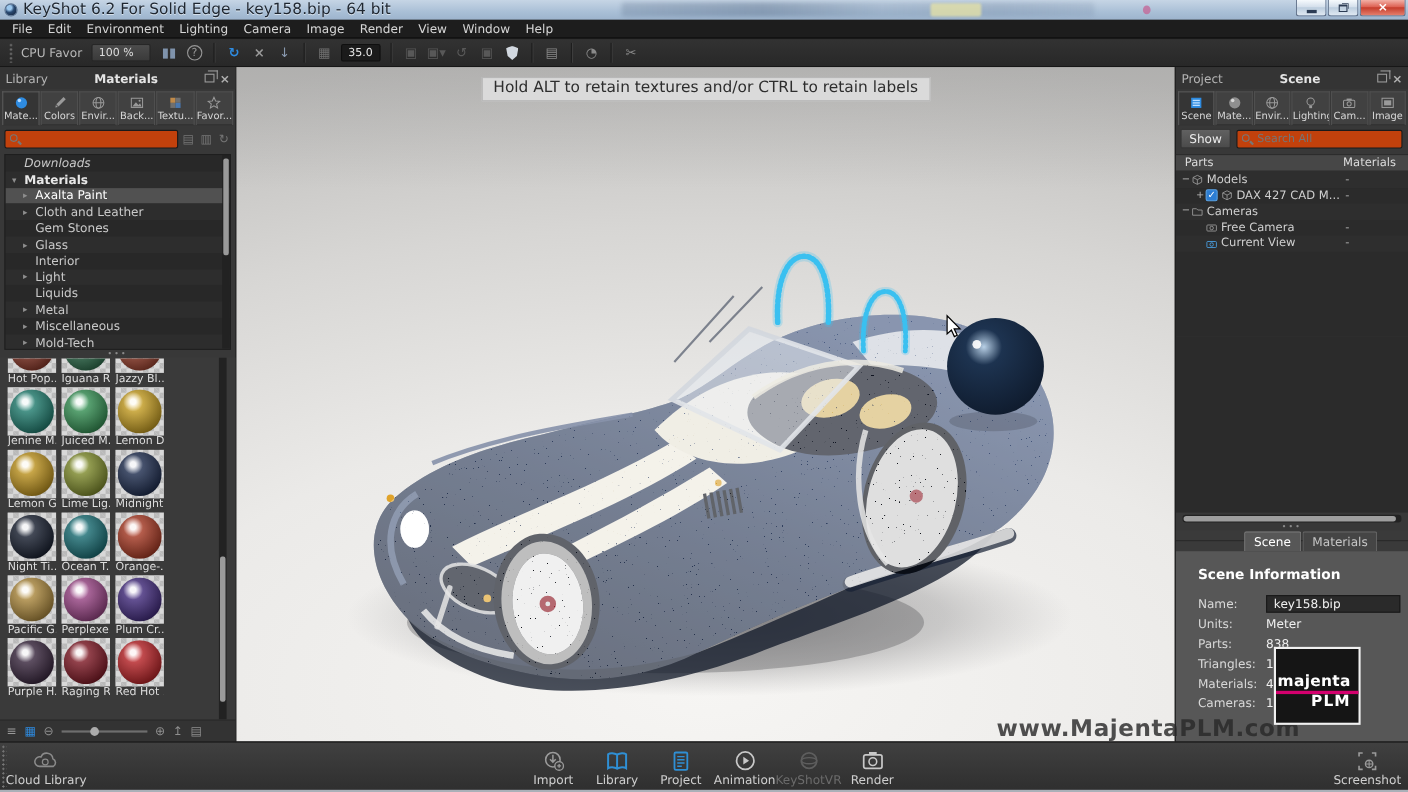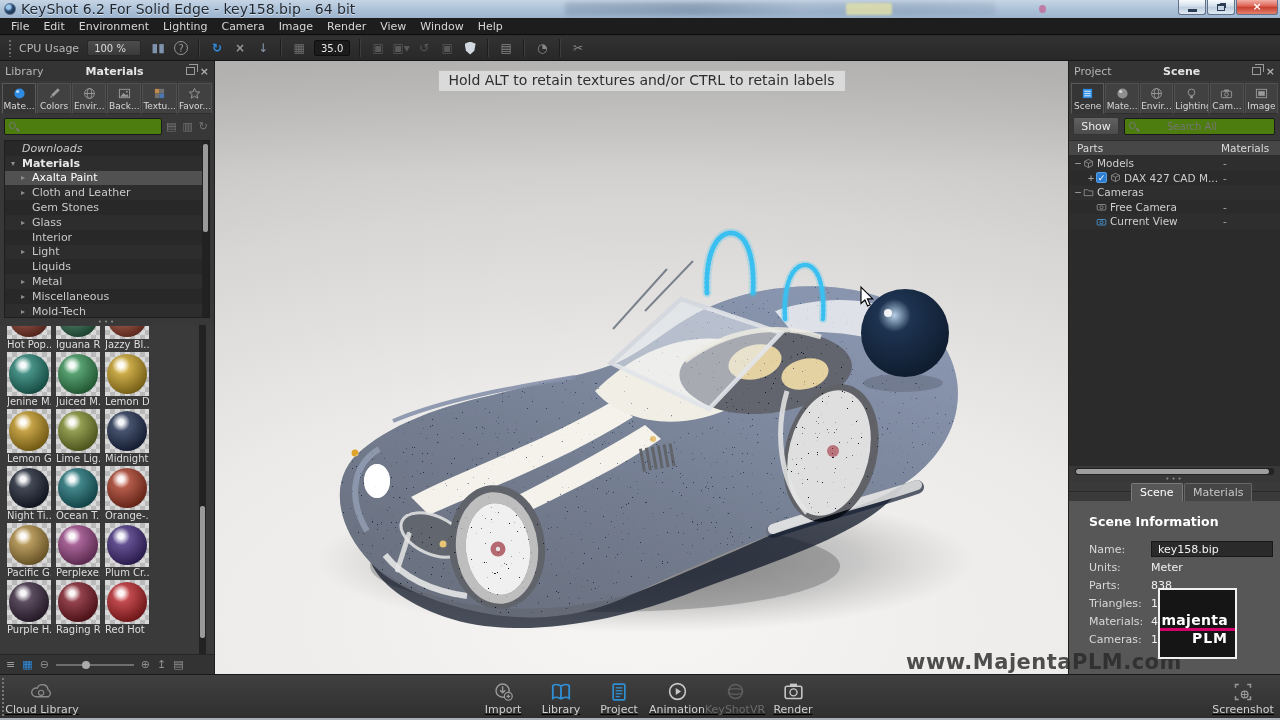--- a/index.html
+++ b/index.html
@@ -59,21 +59,21 @@
   .icon-x { color:#b0b0b0; font-size:11px; line-height:11px; font-weight:bold; }
 
   .tabstrip { display:flex; gap:1px; padding:2px 2px 0 2px; height:33px; }
   .tab { flex:1; background:#414141; border:1px solid #4f4f4f; border-bottom:1px solid #2e2e2e; display:flex; flex-direction:column; align-items:center; justify-content:center; gap:1px; }
   .tab.active { background:#353535; border-color:#5a5a5a; border-bottom:1px solid #353535; }
   .tab .t-ico { height:14px; display:flex; align-items:center; }
   .tab .t-ico svg { width:13px; height:13px; }
   .tab .t-label { font-size:9px; color:#d8d8d8; white-space:nowrap; overflow:hidden; max-width:33px; }
 
   .searchrow { display:flex; align-items:center; padding:4px 4px 3px 4px; gap:4px; }
-  .searchbox { position:relative; height:17px; background:#4d7c0f; border:1px solid #1a1a1a; border-radius:2px; flex:1; display:flex; align-items:center;padding-left:24px; }
+  .searchbox { position:relative; height:17px; background:#c2410c; border:1px solid #1a1a1a; border-radius:2px; flex:1; display:flex; align-items:center; }
   .searchbox input { background:transparent; border:none; outline:none; color:#cccccc; font-size:10px; width:100%; padding-left:18px; font-family:"DejaVu Sans",sans-serif; }
   .mag { position:absolute; left:4px; top:3px; width:7px; height:7px; border:1.5px solid #777; border-radius:50%; }
   .mag:after { content:""; position:absolute; left:6px; top:6px; width:4px; height:1.5px; background:#777; transform:rotate(45deg); }
   .sr-icons { display:flex; gap:6px; padding-right:2px; }
   .sr-icons span { color:#757575; font-size:11px; }
 
   
   .tree { margin:2px 4px 0 4px; background:#282828; border:1px solid #1e1e1e; position:relative; height:178px; overflow:hidden; }
   .tree-row { height:14.8px; display:flex; align-items:center; font-size:11px; color:#c9c9c9; padding-left:6px; white-space:nowrap; }
   .tree-row:nth-child(even) { background:#2d2d2d; }
@@ -147,21 +147,21 @@
   .scene-info { flex:1; background:#575757; padding:13px 0 0 20px; }
   .scene-info h3 { font-size:12.5px; color:#ffffff; margin-bottom:11px; font-weight:bold; }
   .si-row { display:flex; align-items:center; height:18px; font-size:11px; }
   .si-row .lab { width:62px; color:#d8d8d8; flex:none; }
   .si-row .val { color:#f0f0f0; }
   .si-row input { width:122px; height:16px; background:#2a2a2a; border:1px solid #191919; color:#f2f2f2; font-size:11px; padding-left:6px; font-family:"DejaVu Sans",sans-serif; outline:none; }
 
   
   .dock { position:absolute; left:0; top:674px; width:1280px; height:44px; background:linear-gradient(#404040,#2f2f2f); border-top:1px solid #191919; }
   .dock-grip { position:absolute; left:1px; top:2px; width:5px; height:40px; background-image:radial-gradient(circle,#777 .8px,transparent 1px); background-size:4px 4px; }
-  .dock-item { position:absolute; top:3px; width:86px; transform:translateX(-50%); text-align:center;text-decoration:underline; }
+  .dock-item { position:absolute; top:3px; width:86px; transform:translateX(-50%); text-align:center; }
   .dock-item .d-ico { height:24px; display:flex; align-items:flex-end; justify-content:center; }
   .dock-item .d-label { font-size:11px; color:#cfcfcf; margin-top:1px; white-space:nowrap; }
   .dock-item.dim .d-label { color:#6b6b6b; }
   .bottom-frame { position:absolute; left:0; top:718px; width:1280px; height:2px; background:#aab0b8; }
 </style>
 </head>
 <body>
 
 <div class="window">
 
@@ -190,21 +190,21 @@
       <span class="menu-item">Camera</span>
       <span class="menu-item">Image</span>
       <span class="menu-item">Render</span>
       <span class="menu-item">View</span>
       <span class="menu-item">Window</span>
       <span class="menu-item">Help</span>
     </div>
 
   <div class="toolbar" id="toolbar">
     <div class="grip"></div>
-  <span class="tb-label">CPU Usage</span>
+  <span class="tb-label">CPU Favor</span>
       <div class="tb-combo">100 %</div>
       <div class="tb-icon" style="color: rgb(127, 147, 172);">▮▮</div>
       <div class="tb-icon" style="color: rgb(150, 150, 150); border: 1px solid rgb(150, 150, 150); border-radius: 50%; min-width: 14px; height: 14px; font-size: 10px; margin: 0px 3px;">?</div>
       <div class="tb-sep"></div>
       <div class="tb-icon bold" style="color: rgb(46, 139, 224);">↻</div>
       <div class="tb-icon bold" style="color: rgb(154, 154, 154);">×</div>
       <div class="tb-icon" style="color: rgb(138, 154, 176);">↓</div>
       <div class="tb-sep"></div>
       <div class="tb-icon" style="color: rgb(111, 111, 111);">▦</div>
       <div class="tb-input">35.0</div>

